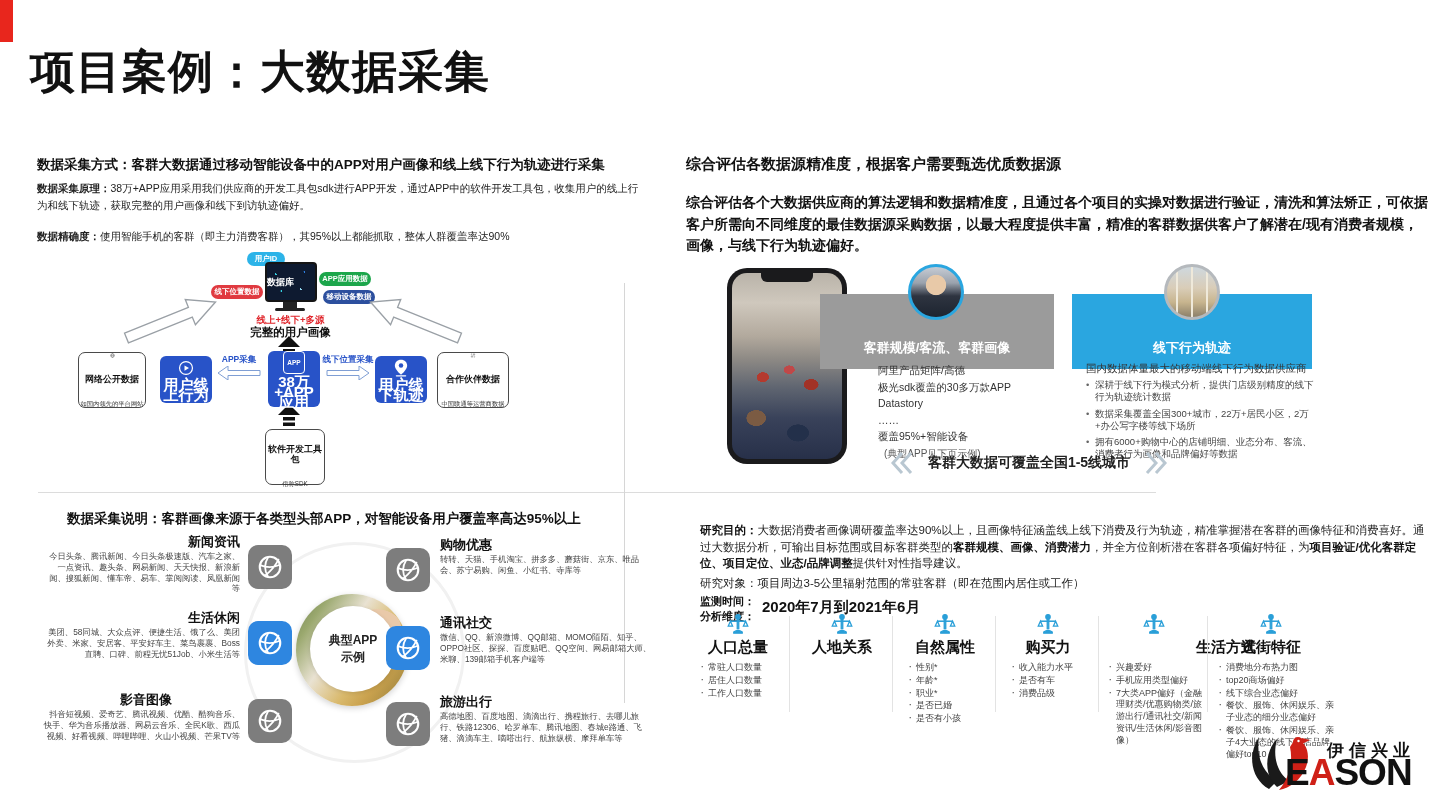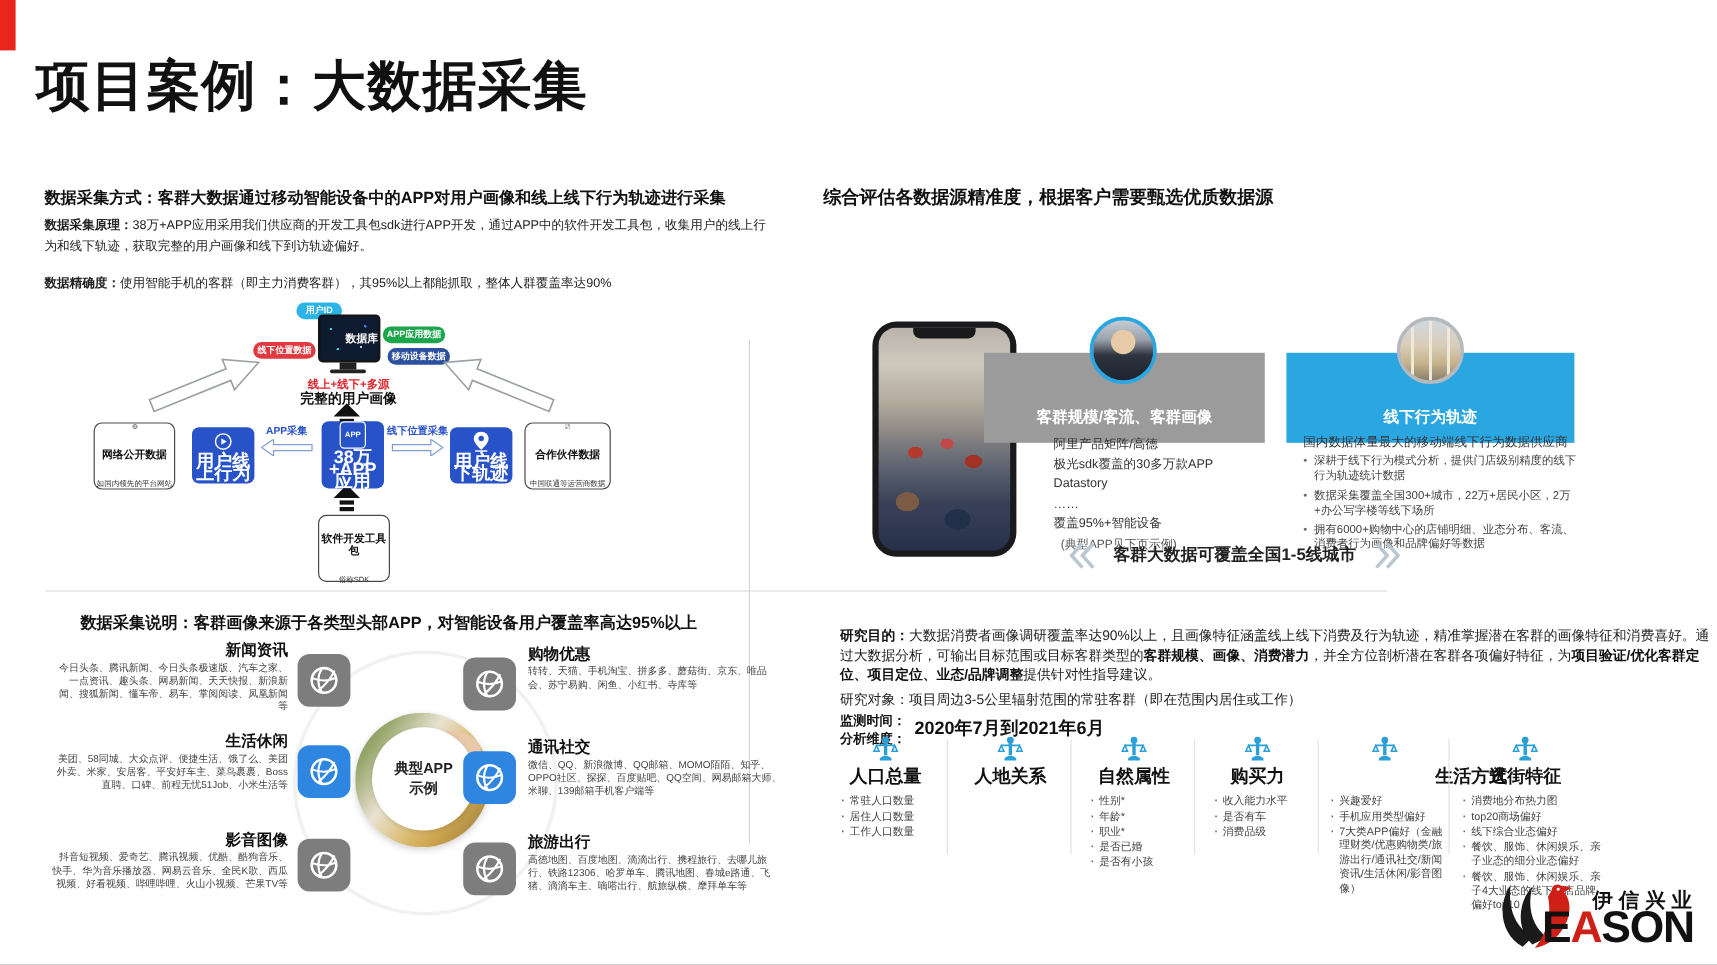--- a/index.html
+++ b/index.html
@@ -16,21 +16,21 @@
   .r-head{left:686px;top:155px;width:740px;font-size:15px;font-weight:bold;color:#111;}
   .r-intro{left:686px;top:192px;width:745px;font-size:14px;font-weight:bold;line-height:21.5px;color:#111;}
   
   .div-h{left:38px;top:492px;width:1118px;height:1px;background:#dcdcdc;}
   .div-v{left:624px;top:283px;width:1px;height:420px;background:#d6d6d6;}
   
   .diagram{left:35px;top:248px;width:590px;height:250px;}
   .pill{position:absolute;border-radius:8px;color:#fff;font-size:7.5px;font-weight:bold;
         display:flex;align-items:center;justify-content:center;white-space:nowrap;}
   .monitor-screen{position:absolute;left:230px;top:14px;width:48px;height:36px;background:#0e1a30;
-        border:2px solid #151515;border-radius:4px;display:flex;align-items:center;justify-content:flex-end;
+        border:2px solid #151515;border-radius:4px;display:flex;align-items:center;justify-content:flex-start;
         background-image:radial-gradient(2px 2px at 18% 28%,#35cfe0 50%,transparent 52%),
           radial-gradient(2px 2px at 78% 22%,#2e7fe0 50%,transparent 52%),
           radial-gradient(2px 2px at 30% 75%,#35cfe0 50%,transparent 52%),
           radial-gradient(2px 2px at 70% 70%,#8fd7f0 50%,transparent 52%);}
   .monitor-screen span{color:#fff;font-size:9px;font-weight:bold;}
   .monitor-stand{position:absolute;left:248px;top:54px;width:14px;height:6px;background:#222;}
   .monitor-base{position:absolute;left:240px;top:60px;width:30px;height:3px;background:#222;border-radius:2px;}
   .red-note{position:absolute;left:193px;top:66px;width:125px;text-align:center;color:#e0262c;font-size:9.5px;font-weight:bold;}
   .portrait-note{position:absolute;left:183px;top:77px;width:145px;text-align:center;color:#111;font-size:11.5px;font-weight:bold;}
   .blackarrow{position:absolute;width:22px;height:24px;}
@@ -232,21 +232,21 @@
 
   <div class="cat-title abs" style="left:52px;top:609px;width:188px;text-align:right;">生活休闲</div>
   <div class="cat-apps abs" style="left:42px;top:627px;width:198px;text-align:right;">美团、58同城、大众点评、便捷生活、饿了么、美团外卖、米家、安居客、平安好车主、菜鸟裹裹、Boss直聘、口碑、前程无忧51Job、小米生活等</div>
   <div class="appicon ic-blue abs" style="left:248px;top:621px;">
       <svg width="30" height="30" viewBox="0 0 24 24">
         <circle cx="12" cy="12" r="8.2" fill="none" stroke="#fff" stroke-width="1.7"></circle>
         <path d="M10.5 4.2 C 7.5 9,7.5 15,10.5 19.8 M4 10.5 C 9 12.5,15 12.5,20 10.2 M8 19 C 13 15,17 10,19 5.5" fill="none" stroke="#fff" stroke-width="1.4"></path>
       </svg>
     </div>
 
-  <div class="cat-title abs" style="left:52px;top:691px;width:188px;text-align:right;">影音图像</div>
+  <div class="cat-title abs" style="left:52px;top:691px;width:188px;text-align:center;">影音图像</div>
   <div class="cat-apps abs" style="left:42px;top:709px;width:198px;text-align:right;">抖音短视频、爱奇艺、腾讯视频、优酷、酷狗音乐、快手、华为音乐播放器、网易云音乐、全民K歌、西瓜视频、好看视频、哔哩哔哩、火山小视频、芒果TV等</div>
   <div class="appicon ic-gray abs" style="left:248px;top:699px;">
       <svg width="30" height="30" viewBox="0 0 24 24">
         <circle cx="12" cy="12" r="8.2" fill="none" stroke="#fff" stroke-width="1.7"></circle>
         <path d="M10.5 4.2 C 7.5 9,7.5 15,10.5 19.8 M4 10.5 C 9 12.5,15 12.5,20 10.2 M8 19 C 13 15,17 10,19 5.5" fill="none" stroke="#fff" stroke-width="1.4"></path>
       </svg>
     </div>
 
   <div class="appicon ic-gray abs" style="left:386px;top:548px;">
       <svg width="30" height="30" viewBox="0 0 24 24">
@@ -269,20 +269,21 @@
   <div class="appicon ic-gray abs" style="left:386px;top:702px;">
       <svg width="30" height="30" viewBox="0 0 24 24">
         <circle cx="12" cy="12" r="8.2" fill="none" stroke="#fff" stroke-width="1.7"></circle>
         <path d="M10.5 4.2 C 7.5 9,7.5 15,10.5 19.8 M4 10.5 C 9 12.5,15 12.5,20 10.2 M8 19 C 13 15,17 10,19 5.5" fill="none" stroke="#fff" stroke-width="1.4"></path>
       </svg>
     </div>
   <div class="cat-title abs" style="left:440px;top:693px;">旅游出行</div>
   <div class="cat-apps abs" style="left:440px;top:711px;width:212px;">高德地图、百度地图、滴滴出行、携程旅行、去哪儿旅行、铁路12306、哈罗单车、腾讯地图、春城e路通、飞猪、滴滴车主、嘀嗒出行、航旅纵横、摩拜单车等</div>
 
   <div class="abs r-head">综合评估各数据源精准度，根据客户需要甄选优质数据源</div>
+  <div class="abs r-intro">综合评估各个大数据供应商的算法逻辑和数据精准度，且通过各个项目的实操对数据进行验证，清洗和算法矫正，可依据客户所需向不同维度的最佳数据源采购数据，以最大程度提供丰富，精准的客群数据供客户了解潜在/现有消费者规模，画像，与线下行为轨迹偏好。</div>
 
   <div class="abs phone">
       <div class="scr">
         <div class="notch"></div>
       </div>
     </div>
 
   <div class="bar bar-gray">
       <span>客群规模/客流、客群画像</span>
     </div>

